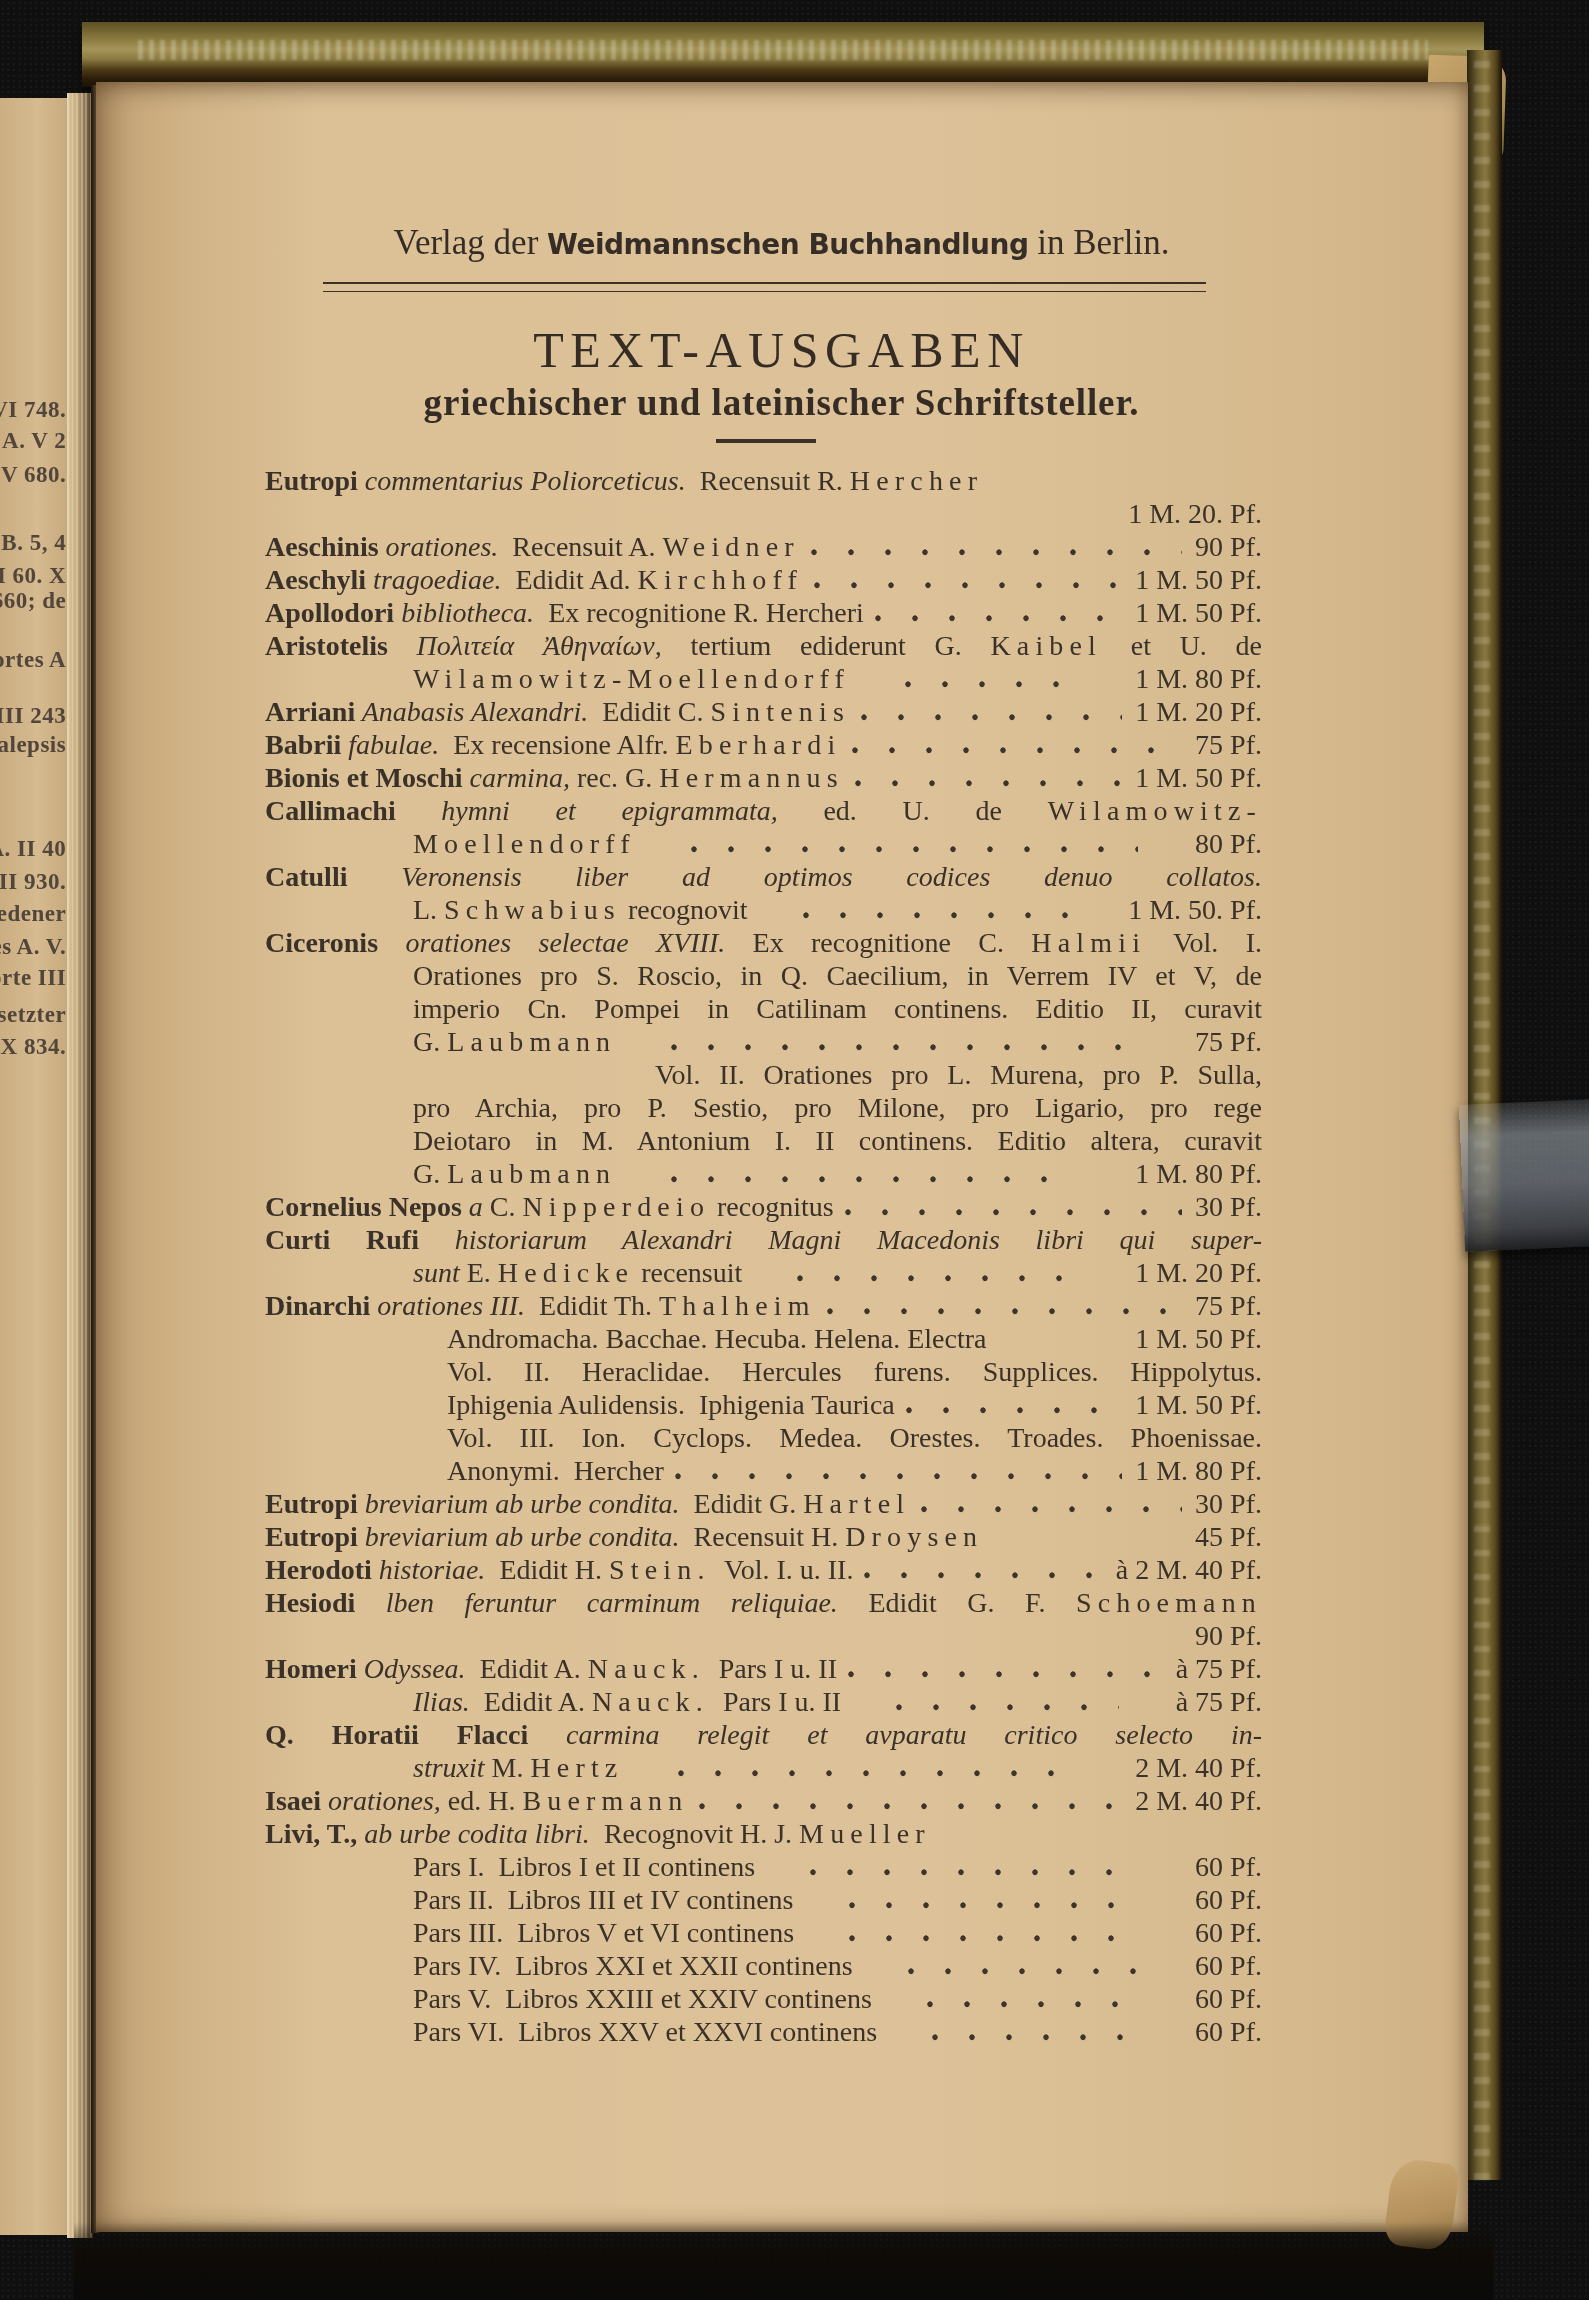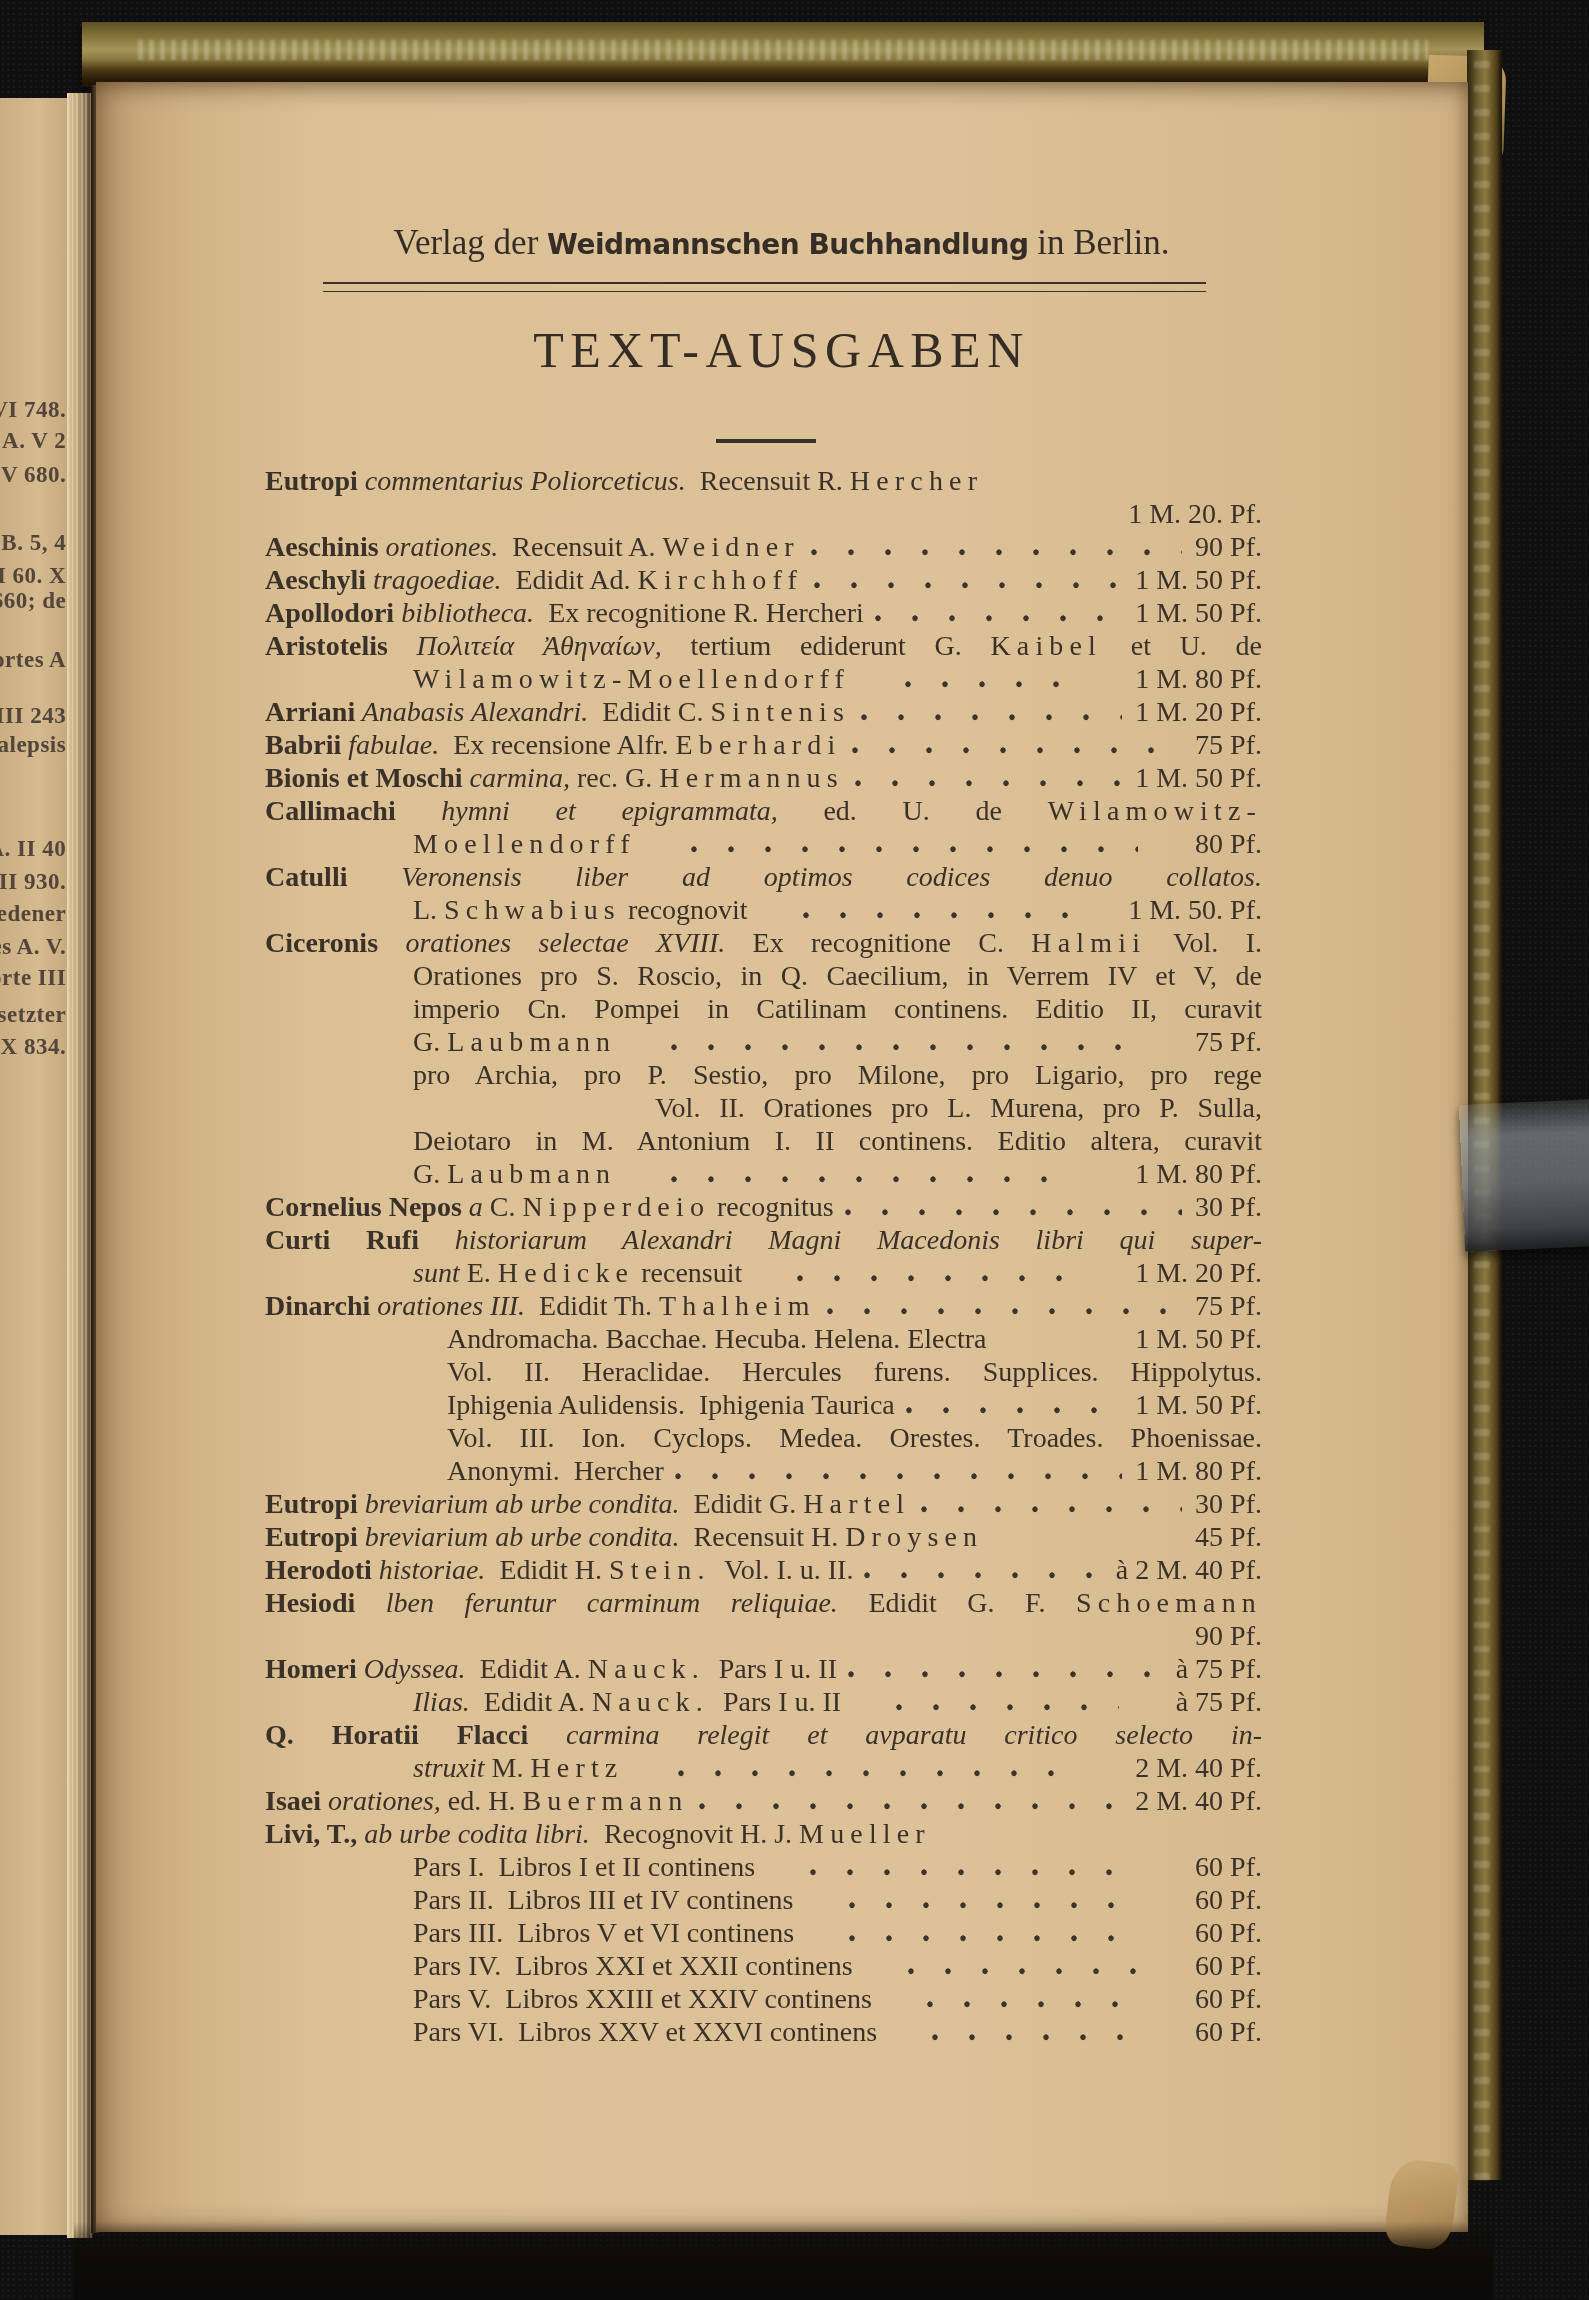--- a/index.html
+++ b/index.html
@@ -145,20 +145,21 @@
       <span class="frag" style="top: 904px;">gegengesetzter</span>
       <span class="frag" style="top: 936px;">VI 783. X 834.</span>
     </div>
   <div class="fore-edge"></div>
   <div class="crease"></div>
 
   <div class="page">
     <div class="head-center pub-line"><span>Verlag der </span><span class="brand">Weidmannschen Buchhandlung</span><span> in Berlin.</span></div>
     <div class="rule-double"></div>
     <div class="head-center main-title">TEXT-AUSGABEN</div>
+    <div class="head-center sub-title">griechischer und lateinischer Schriftsteller.</div>
     <div class="rule-short"></div>
     <div class="entries">
         <div class="line ind0">
           <span class="text"><span class="seg-b">Eutropi</span><span class="seg-i"> commentarius Poliorceticus.</span><span class="seg-r">  Recensuit R. </span><span class="seg-sp">Hercher</span></span>
         </div>
         <div class="line ind0">
           <span class="price">1 M. 20. Pf.</span>
         </div>
         <div class="line ind0">
           <span class="text"><span class="seg-b">Aeschinis</span><span class="seg-i"> orationes.</span><span class="seg-r">  Recensuit A. </span><span class="seg-sp">Weidner</span></span>
@@ -209,22 +210,22 @@
           <span class="price">1 M. 50. Pf.</span>
         </div>
         <div class="line ind0 just"><span class="text"><span class="seg-b">Ciceronis</span><span class="seg-i"> orationes selectae XVIII.</span><span class="seg-r">  Ex recognitione C. </span><span class="seg-sp">Halmii</span><span class="seg-r"> Vol. I.</span></span></div>
         <div class="line ind1 just"><span class="text"><span class="seg-r">Orationes pro S. Roscio, in Q. Caecilium, in Verrem IV et V, de</span></span></div>
         <div class="line ind1 just"><span class="text"><span class="seg-r">imperio Cn. Pompei in Catilinam continens.  Editio II, curavit</span></span></div>
         <div class="line ind1">
           <span class="text"><span class="seg-r">G. </span><span class="seg-sp">Laubmann</span></span>
           <span class="leader"></span>
           <span class="price">75 Pf.</span>
         </div>
+        <div class="line ind3 just"><span class="text"><span class="seg-r">Vol. II. Orationes pro L. Murena, pro P. Sulla,</span></span></div>
         <div class="line ind1 just"><span class="text"><span class="seg-r">pro Archia, pro P. Sestio, pro Milone, pro Ligario, pro rege</span></span></div>
-        <div class="line ind3 just"><span class="text"><span class="seg-r">Vol. II. Orationes pro L. Murena, pro P. Sulla,</span></span></div>
         <div class="line ind1 just"><span class="text"><span class="seg-r">Deiotaro in M. Antonium I. II continens.  Editio altera, curavit</span></span></div>
         <div class="line ind1">
           <span class="text"><span class="seg-r">G. </span><span class="seg-sp">Laubmann</span></span>
           <span class="leader"></span>
           <span class="price">1 M. 80 Pf.</span>
         </div>
         <div class="line ind0">
           <span class="text"><span class="seg-b">Cornelius Nepos</span><span class="seg-i"> a</span><span class="seg-r"> C. </span><span class="seg-sp">Nipperdeio</span><span class="seg-r"> recognitus</span></span>
           <span class="leader"></span>
           <span class="price">30 Pf.</span>

